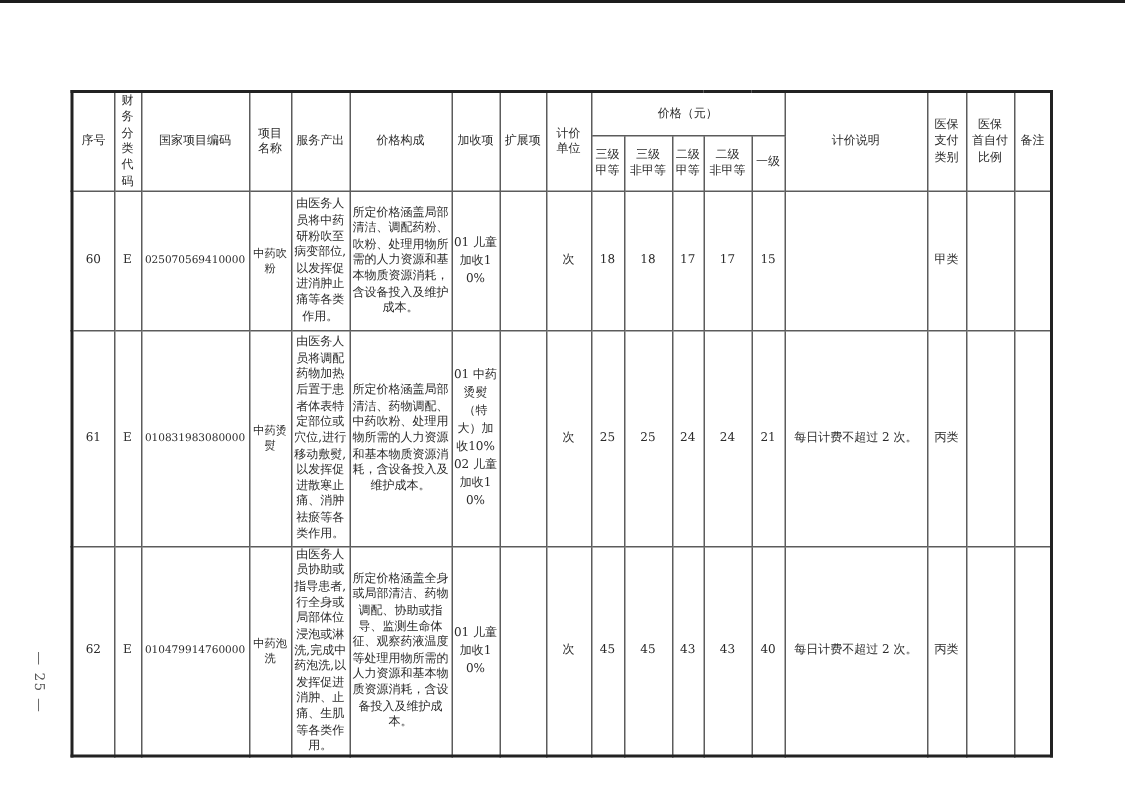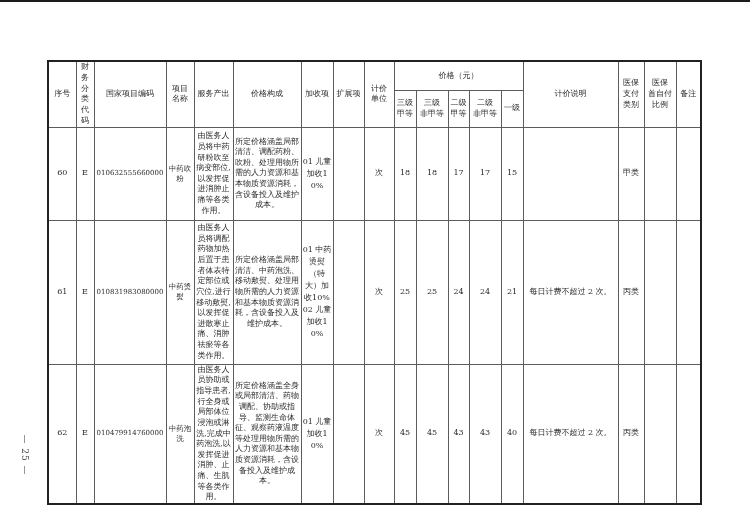--- a/index.html
+++ b/index.html
@@ -126,21 +126,21 @@
 甲等</th>
         <th>二级
 非甲等</th>
         <th>一级</th>
       </tr>
     </thead>
     <tbody>
       <tr style="height:93px;">
         <td>60</td>
         <td>E</td>
-        <td class="cell-code">010632555660000</td>
+        <td class="cell-code">025070569410000</td>
         <td class="cell-name">中药吹粉</td>
         <td class="cell-long">由医务人员将中药研粉吹至病变部位,以发挥促进消肿止痛等各类作用。</td>
         <td class="cell-long">所定价格涵盖局部清洁、调配药粉、吹粉、处理用物所需的人力资源和基本物质资源消耗，含设备投入及维护成本。</td>
         <td class="cell-pre">01 儿童加收10%</td>
         <td></td>
         <td>次</td>
         <td>18</td>
         <td>18</td>
         <td>17</td>
         <td>17</td>
@@ -149,21 +149,21 @@
         <td>甲类</td>
         <td></td>
         <td></td>
       </tr>
       <tr style="height:144px;">
         <td>61</td>
         <td>E</td>
         <td class="cell-code">010831983080000</td>
         <td class="cell-name">中药烫熨</td>
         <td class="cell-long">由医务人员将调配药物加热后置于患者体表特定部位或穴位,进行移动敷熨,以发挥促进散寒止痛、消肿祛瘀等各类作用。</td>
-        <td class="cell-long">所定价格涵盖局部清洁、中药泡洗、移动敷熨、处理用物所需的人力资源和基本物质资源消耗，含设备投入及维护成本。</td>
+        <td class="cell-long">所定价格涵盖局部清洁、药物调配、中药吹粉、处理用物所需的人力资源和基本物质资源消耗，含设备投入及维护成本。</td>
         <td class="cell-pre">01 中药烫熨（特大）加收10%
 02 儿童加收10%</td>
         <td></td>
         <td>次</td>
         <td>25</td>
         <td>25</td>
         <td>24</td>
         <td>24</td>
         <td>21</td>
         <td class="cell-note">每日计费不超过 2 次。</td>

